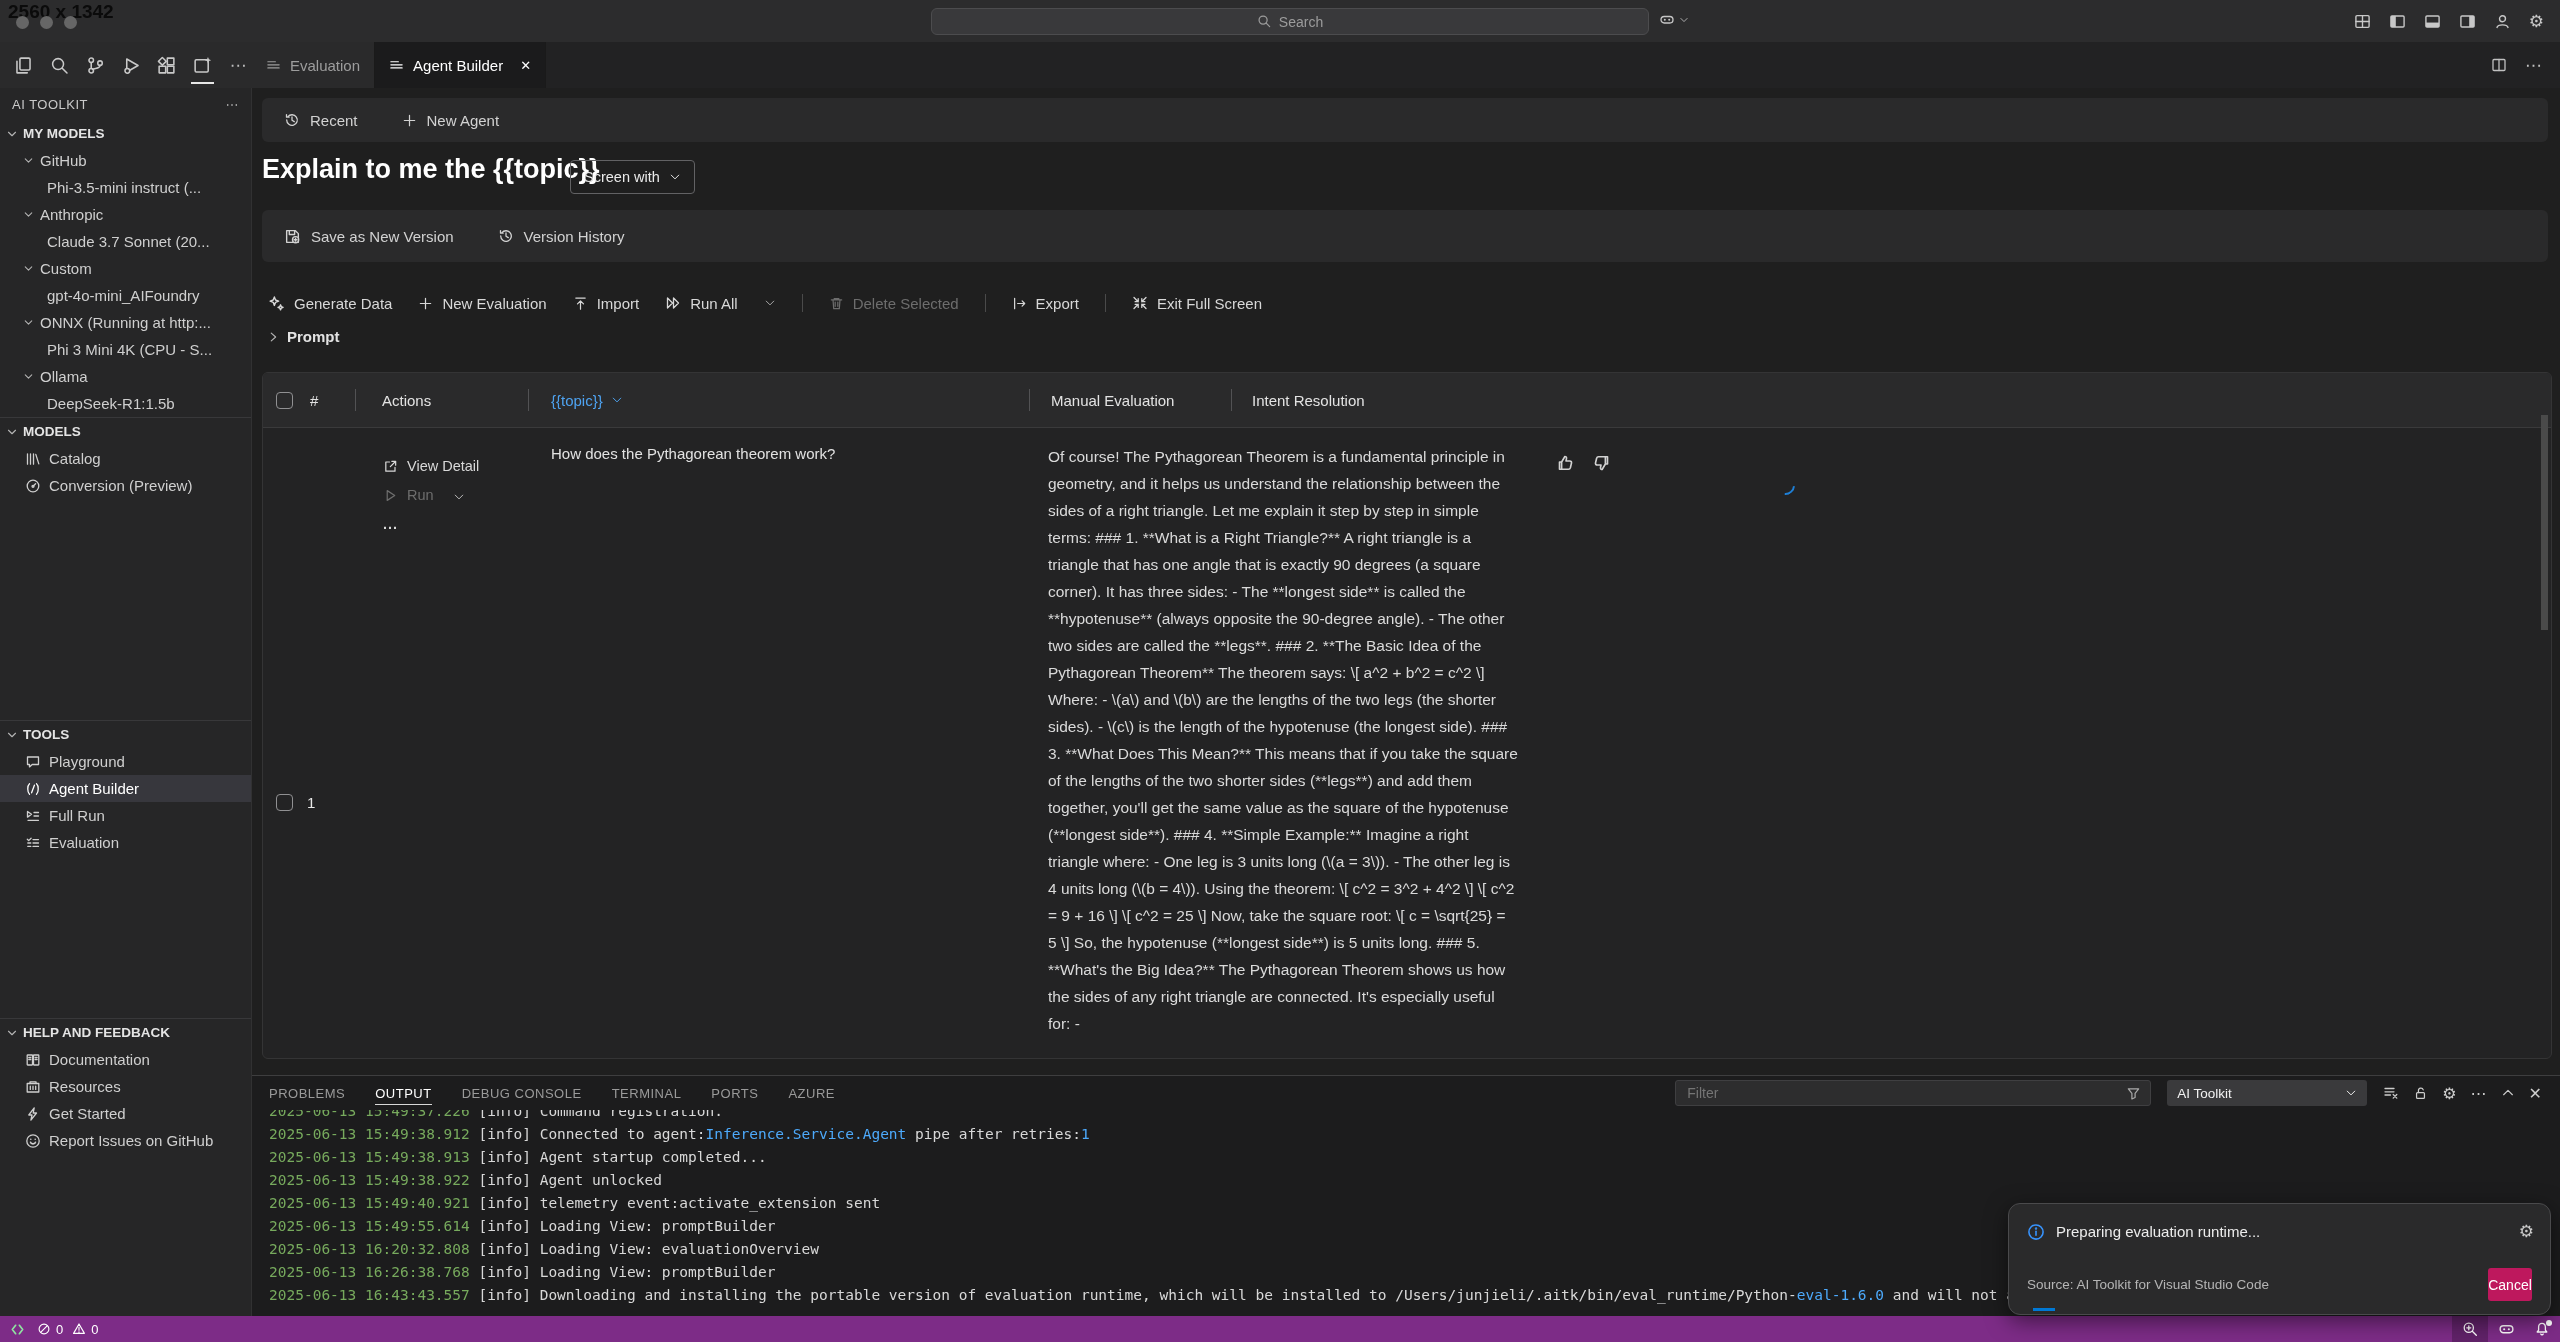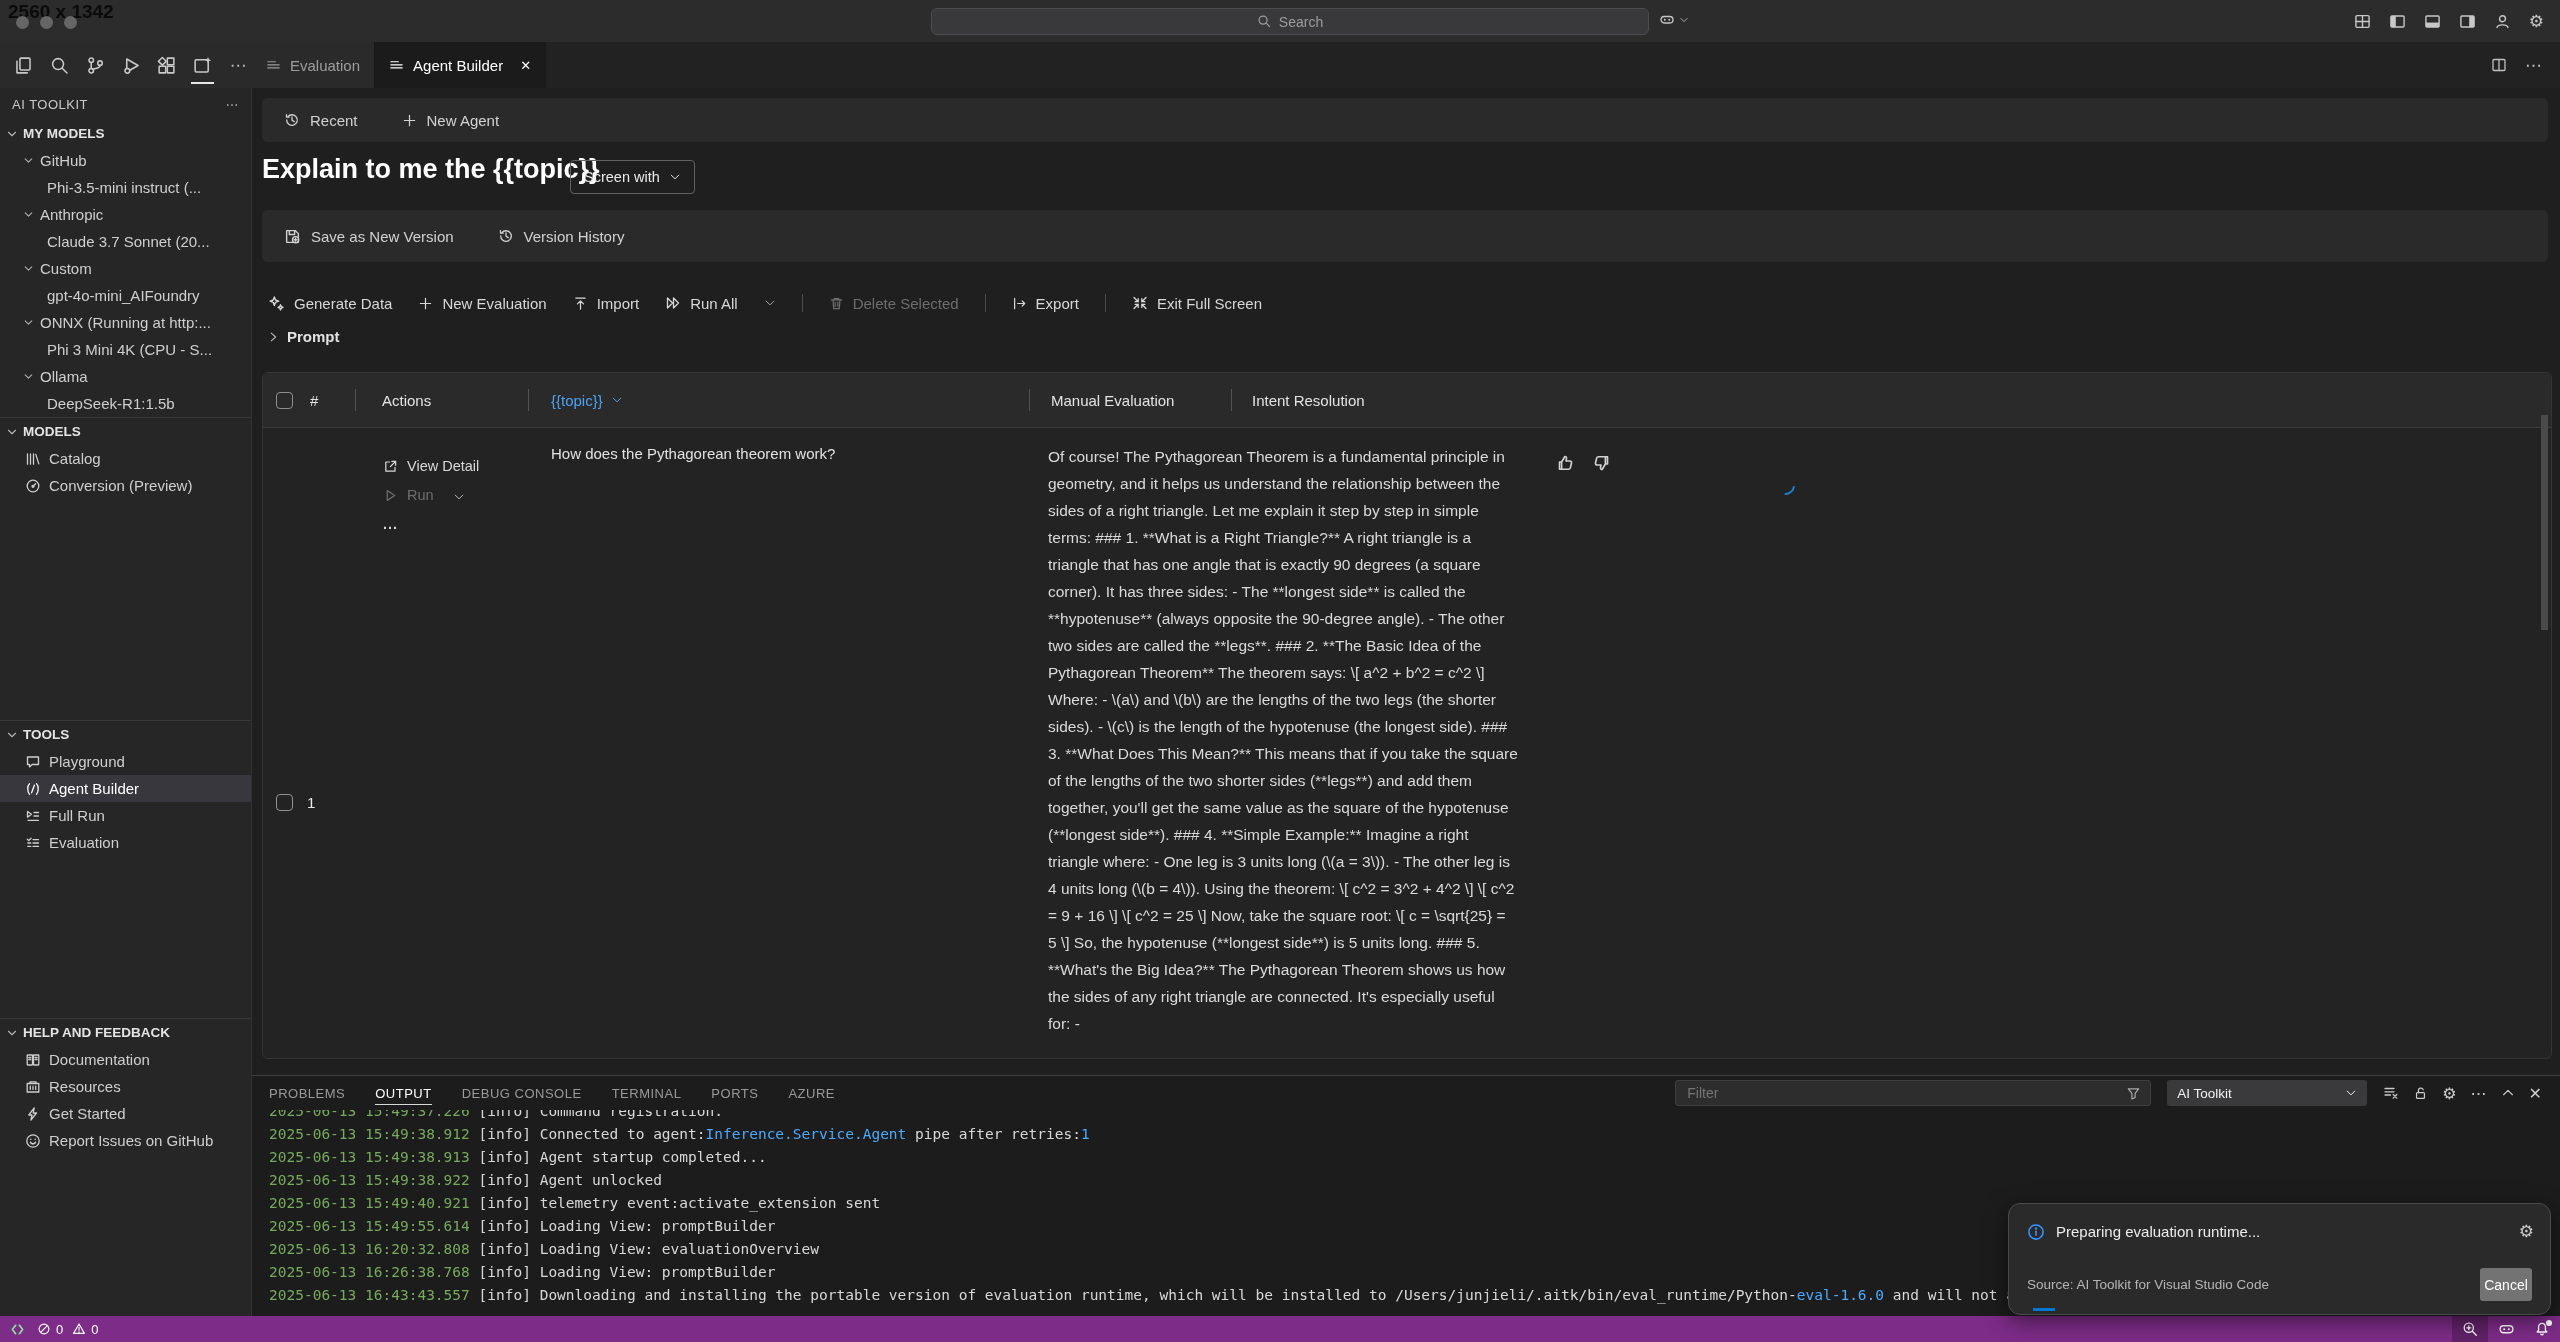--- a/index.html
+++ b/index.html
@@ -111,21 +111,21 @@
   .st-btn{height:100%;width:36px;display:flex;align-items:center;justify-content:center;position:relative}
   .st-btn.hl{background:rgba(0,0,0,.22)}
   .bell-dot{position:absolute;top:4px;right:8px;width:6px;height:6px;border-radius:50%;background:#fff}
 
   
   #toast{position:absolute;right:9px;bottom:27px;width:541px;height:110px;background:#2a2a2b;
       border:1px solid #4a4a4c;border-radius:12px;box-shadow:0 6px 22px rgba(0,0,0,.5);z-index:6}
   #toast-row1{display:flex;align-items:center;gap:11px;padding:17px 16px 0 18px;font-size:15px;color:#ededed}
   #toast-gear{margin-left:auto;color:#c9c9c9;font-size:17px}
   #toast-src{position:absolute;left:18px;bottom:22px;font-size:13.5px;color:#b5b5b5}
-  #toast-cancel{position:absolute;right:18px;bottom:13px;width:52px;height:33px;background:#737373;border-radius:3px;
+  #toast-cancel{position:absolute;right:18px;bottom:13px;width:44px;height:33px;background:#be185d;border-radius:3px;
       color:#fff;display:flex;align-items:center;justify-content:center;font-size:14px}
   #toast-progress{position:absolute;left:24px;bottom:3px;width:22px;height:3px;background:#0078d4}
 </style>
 </head>
 <body>
 
 <div id="titlebar">
   <div id="size-label">2560 x 1342</div>
   <div id="lights">
     <div class="light"></div>

